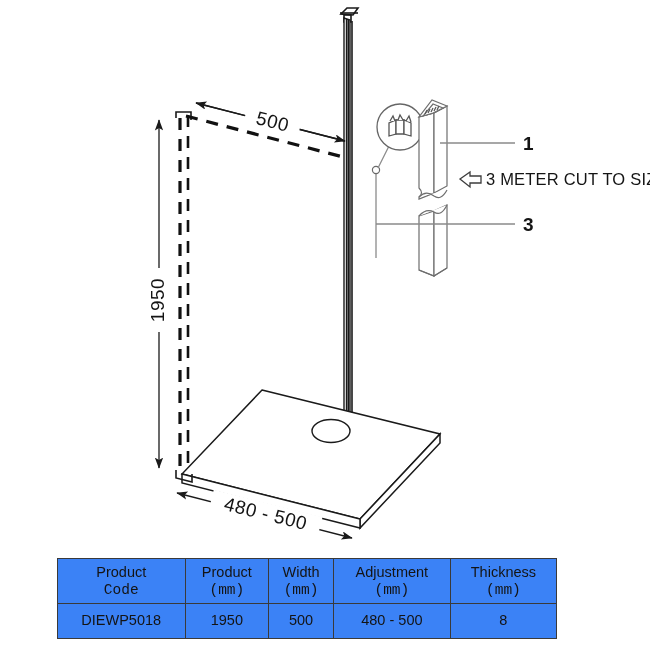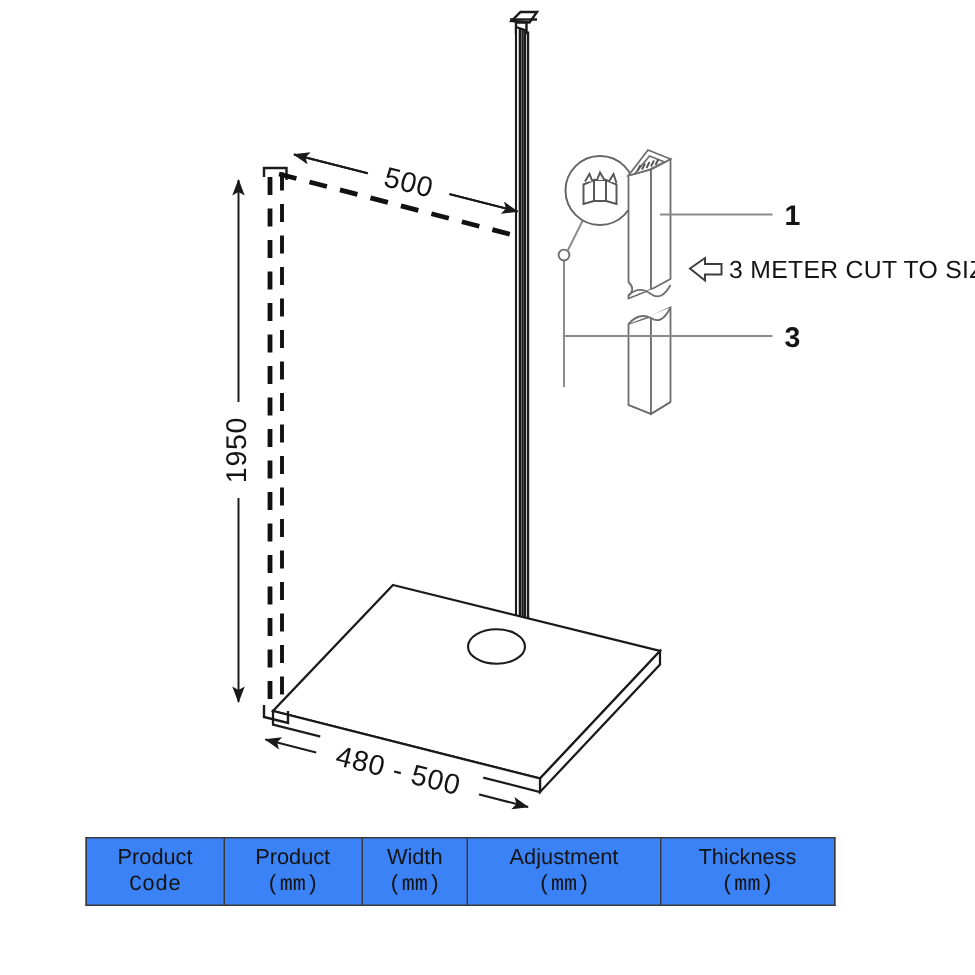--- a/index.html
+++ b/index.html
@@ -294,17 +294,24 @@
           </td>
           <td>
             <span class="tbl-head">Adjustment</span>
             <span class="tbl-head unit">(mm)</span>
           </td>
           <td>
             <span class="tbl-head">Thickness</span>
             <span class="tbl-head unit">(mm)</span>
           </td>
         </tr>
+        <tr class="body">
+          <td class="tbl-cell">DIEWP5018</td>
+          <td class="tbl-cell">1950</td>
+          <td class="tbl-cell">500</td>
+          <td class="tbl-cell">480 - 500</td>
+          <td class="tbl-cell">8</td>
+        </tr>
       </tbody>
     </table>
   </div>
 
 </div>
 
 </body></html>

